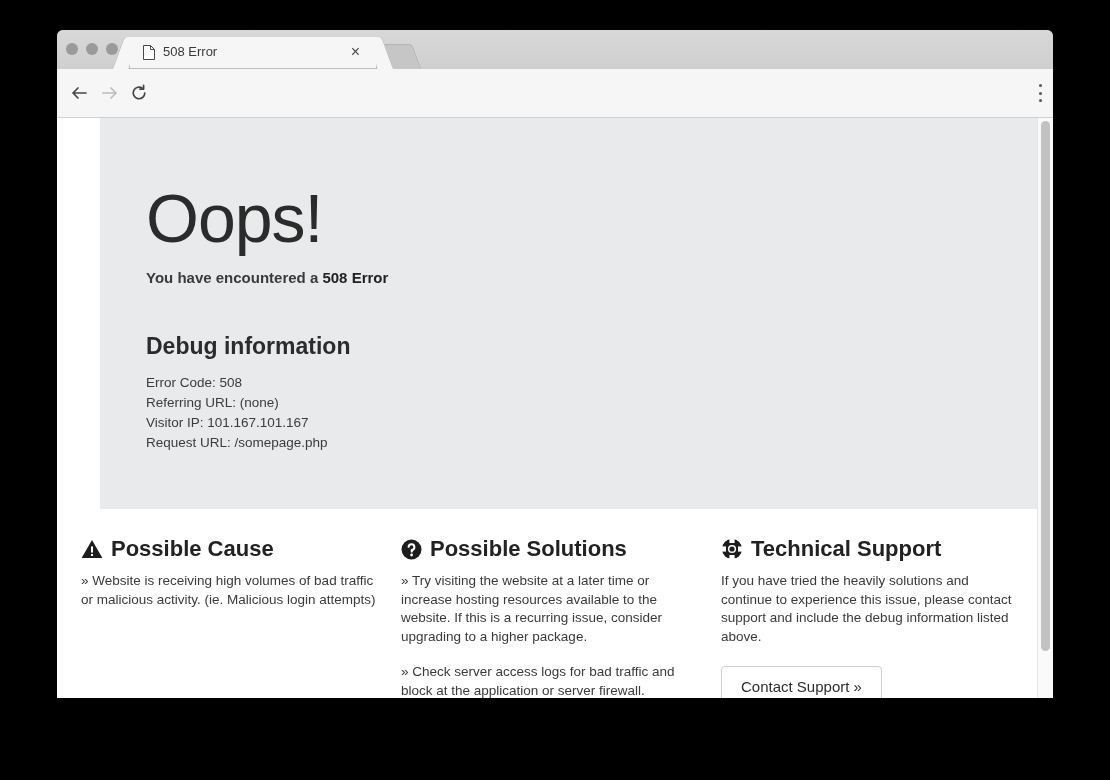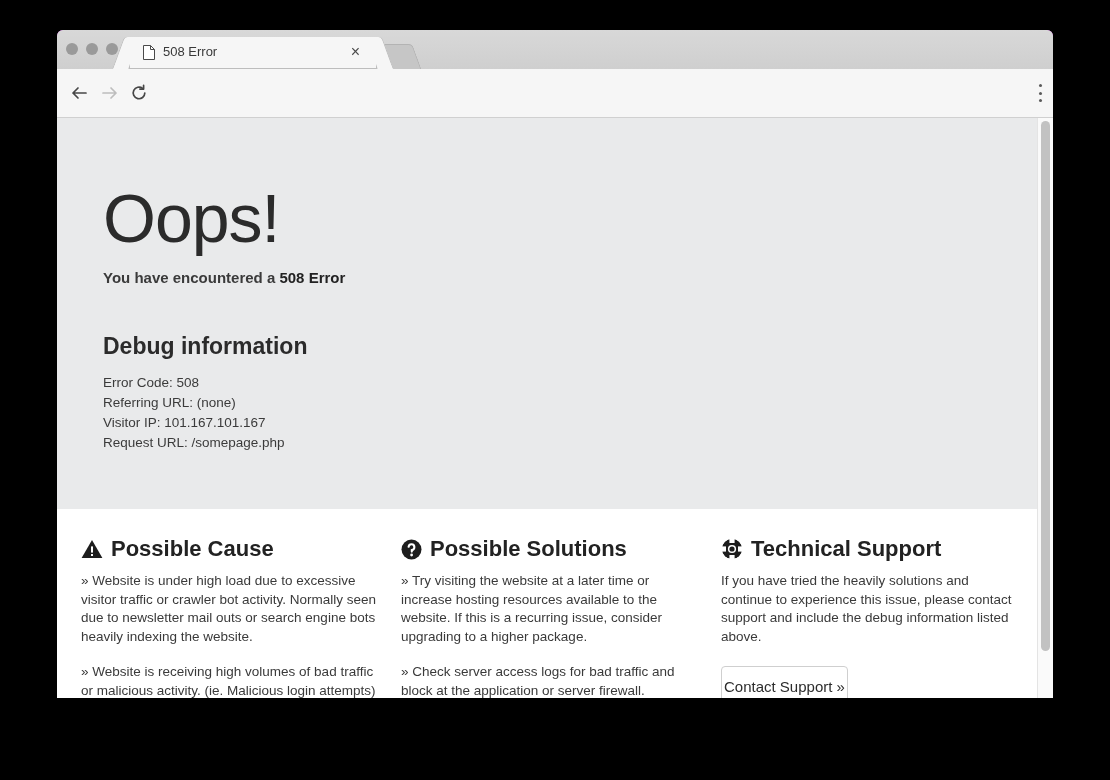--- a/index.html
+++ b/index.html
@@ -188,20 +188,21 @@
     top: 0;
     width: 980px;
     height: 100%;
   }
 
   .hero {
     background: #e9eaeb;
     height: 391px;
     box-sizing: border-box;
     padding: 66px 3px 0 46px;
+    margin-left: 43px;
   }
   .oops {
     margin: 0;
     font-size: 68px;
     font-weight: 400;
     color: #2b2b2b;
     letter-spacing: -1px;
     line-height: 1;
   }
   .subtitle {
@@ -254,21 +255,21 @@
   }
   .col p {
     margin: 0 0 17px 0;
     font-size: 13.5px;
     line-height: 18.5px;
     color: #3a3a3a;
   }
   .contact-btn {
     display: inline-block;
     margin-top: 3px;
-    padding: 11px 2px;
+    padding: 11px 19px;
     background: #ffffff;
     border: 1px solid #cfcfcf;
     border-radius: 4px;
     font-size: 15px;
     color: #2d2d2d;
     font-family: "Liberation Sans", sans-serif;
   }
 
   
   .scrollbar {
@@ -365,21 +366,20 @@
           <h3 class="col-heading">
             <span class="hicon">
               <svg width="22" height="20" viewBox="0 0 22 20">
                 <path d="M11 1 L21.4 19 H0.6 Z" fill="#1d1d1d"></path>
                 <rect x="10" y="7.4" width="2" height="6.2" fill="#ffffff"></rect>
                 <rect x="10" y="15" width="2" height="2" fill="#ffffff"></rect>
               </svg>
             </span>
             <span>Possible Cause</span>
           </h3>
-          <p>» Website is under high load due to excessive visitor traffic or crawler bot activity. Normally seen due to newsletter mail outs or search engine bots heavily indexing the website.</p>
           <p>» Website is receiving high volumes of bad traffic or malicious activity. (ie. Malicious login attempts)</p>
         </div>
 
         <div class="col">
           <h3 class="col-heading">
             <span class="hicon">
               <svg width="21" height="21" viewBox="0 0 21 21">
                 <circle cx="10.5" cy="10.5" r="10" fill="#1d1d1d"></circle>
                 <path d="M7.6 7.8 a2.9 2.9 0 1 1 3.2 3.3 v1.5" fill="none" stroke="#ffffff" stroke-width="2.1" stroke-linecap="round"></path>
                 <circle cx="10.6" cy="16" r="1.4" fill="#ffffff"></circle>

